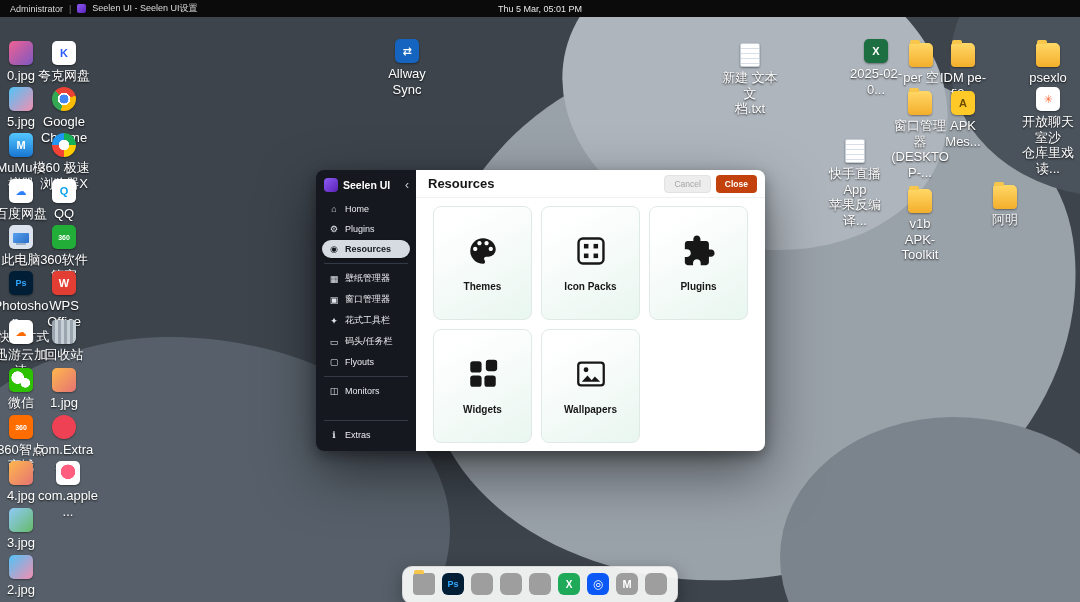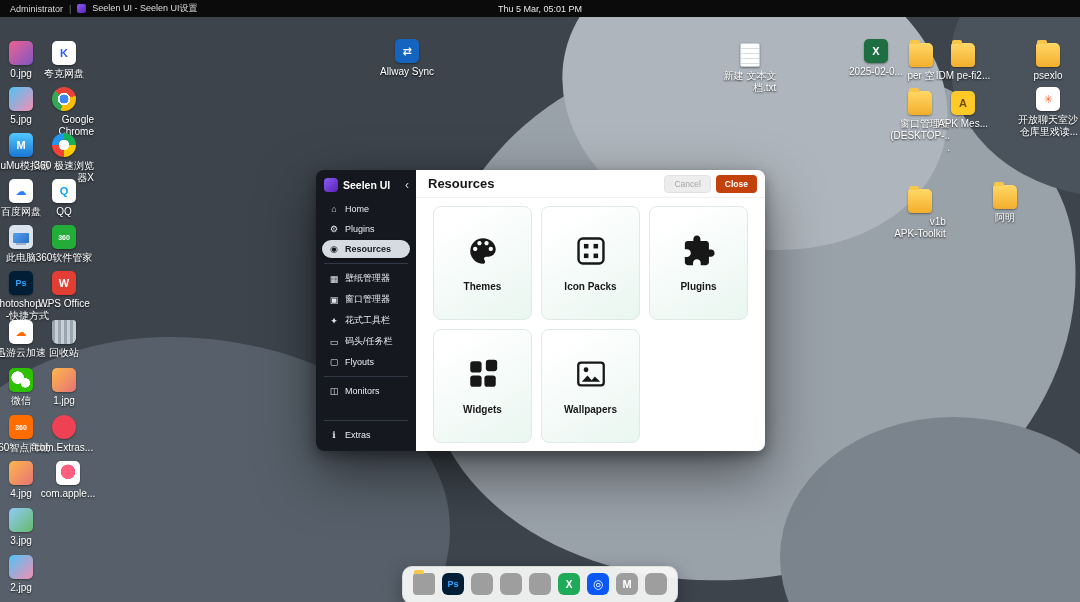--- a/index.html
+++ b/index.html
@@ -32,21 +32,21 @@
   .blob-corner  { left:950px; top:-90px; width:330px; height:270px; background:#4a525b;
                   border-radius:50%; }
 
   
   .desktop { position:absolute; inset:17px 0 0 0; z-index:2; }
   .dicon { position:absolute; width:60px; display:flex; flex-direction:column;
     align-items:center; gap:3px; cursor:default; }
   .ji { display:flex; align-items:center; justify-content:center; font-weight:700; }
   .dicon .ji { width:24px; height:24px; border-radius:5px; font-size:11px; color:#fff;
     box-shadow:0 1px 2px rgba(0,0,0,.4); flex:none; background:#888; }
-  .di-label { font-size:10px; color:#fff; text-align:right; line-height:1.2;
+  .di-label { font-size:13px; color:#fff; text-align:center; line-height:1.2;
     text-shadow:0 1px 2px rgba(0,0,0,.85); white-space:pre-line; max-width:62px; word-break:break-word; }
 
   
   .white .ji { background:#fff; }
   .thumb-a .ji { background:linear-gradient(135deg,#f06292,#7e57c2); }
   .thumb-b .ji { background:linear-gradient(135deg,#4fc3f7,#f48fb1); }
   .thumb-c .ji { background:linear-gradient(135deg,#ffb74d,#e57373); }
   .thumb-d .ji { background:linear-gradient(135deg,#90caf9,#66bb6a); }
   .mumu .ji { background:linear-gradient(180deg,#53c7ff,#1976d2); }
   .chrome .ji { border-radius:50%; background:
@@ -328,20 +328,25 @@
         <span class="ji" style="background: rgb(255, 202, 40); color: rgb(109, 76, 0);">A</span>
         <span class="di-label">APK Mes...</span>
       </div>
 
       <div class="dicon white" style="left: 1018px; top: 70px;">
         <span class="ji" style="color: rgb(255, 112, 67);">✳</span>
         <span class="di-label">开放聊天室沙
 仓库里戏读...</span>
       </div>
 
+      <div class="dicon doc" style="left: 825px; top: 122px;">
+        <span class="ji"></span>
+        <span class="di-label">快手直播App
+苹果反编译...</span>
+      </div>
 
       <div class="dicon folder" style="left: 890px; top: 172px;">
         <span class="ji"></span>
         <span class="di-label">v1b
 APK-Toolkit</span>
       </div>
 
       <div class="dicon folder" style="left: 975px; top: 168px;">
         <span class="ji"></span>
         <span class="di-label">阿明</span>

